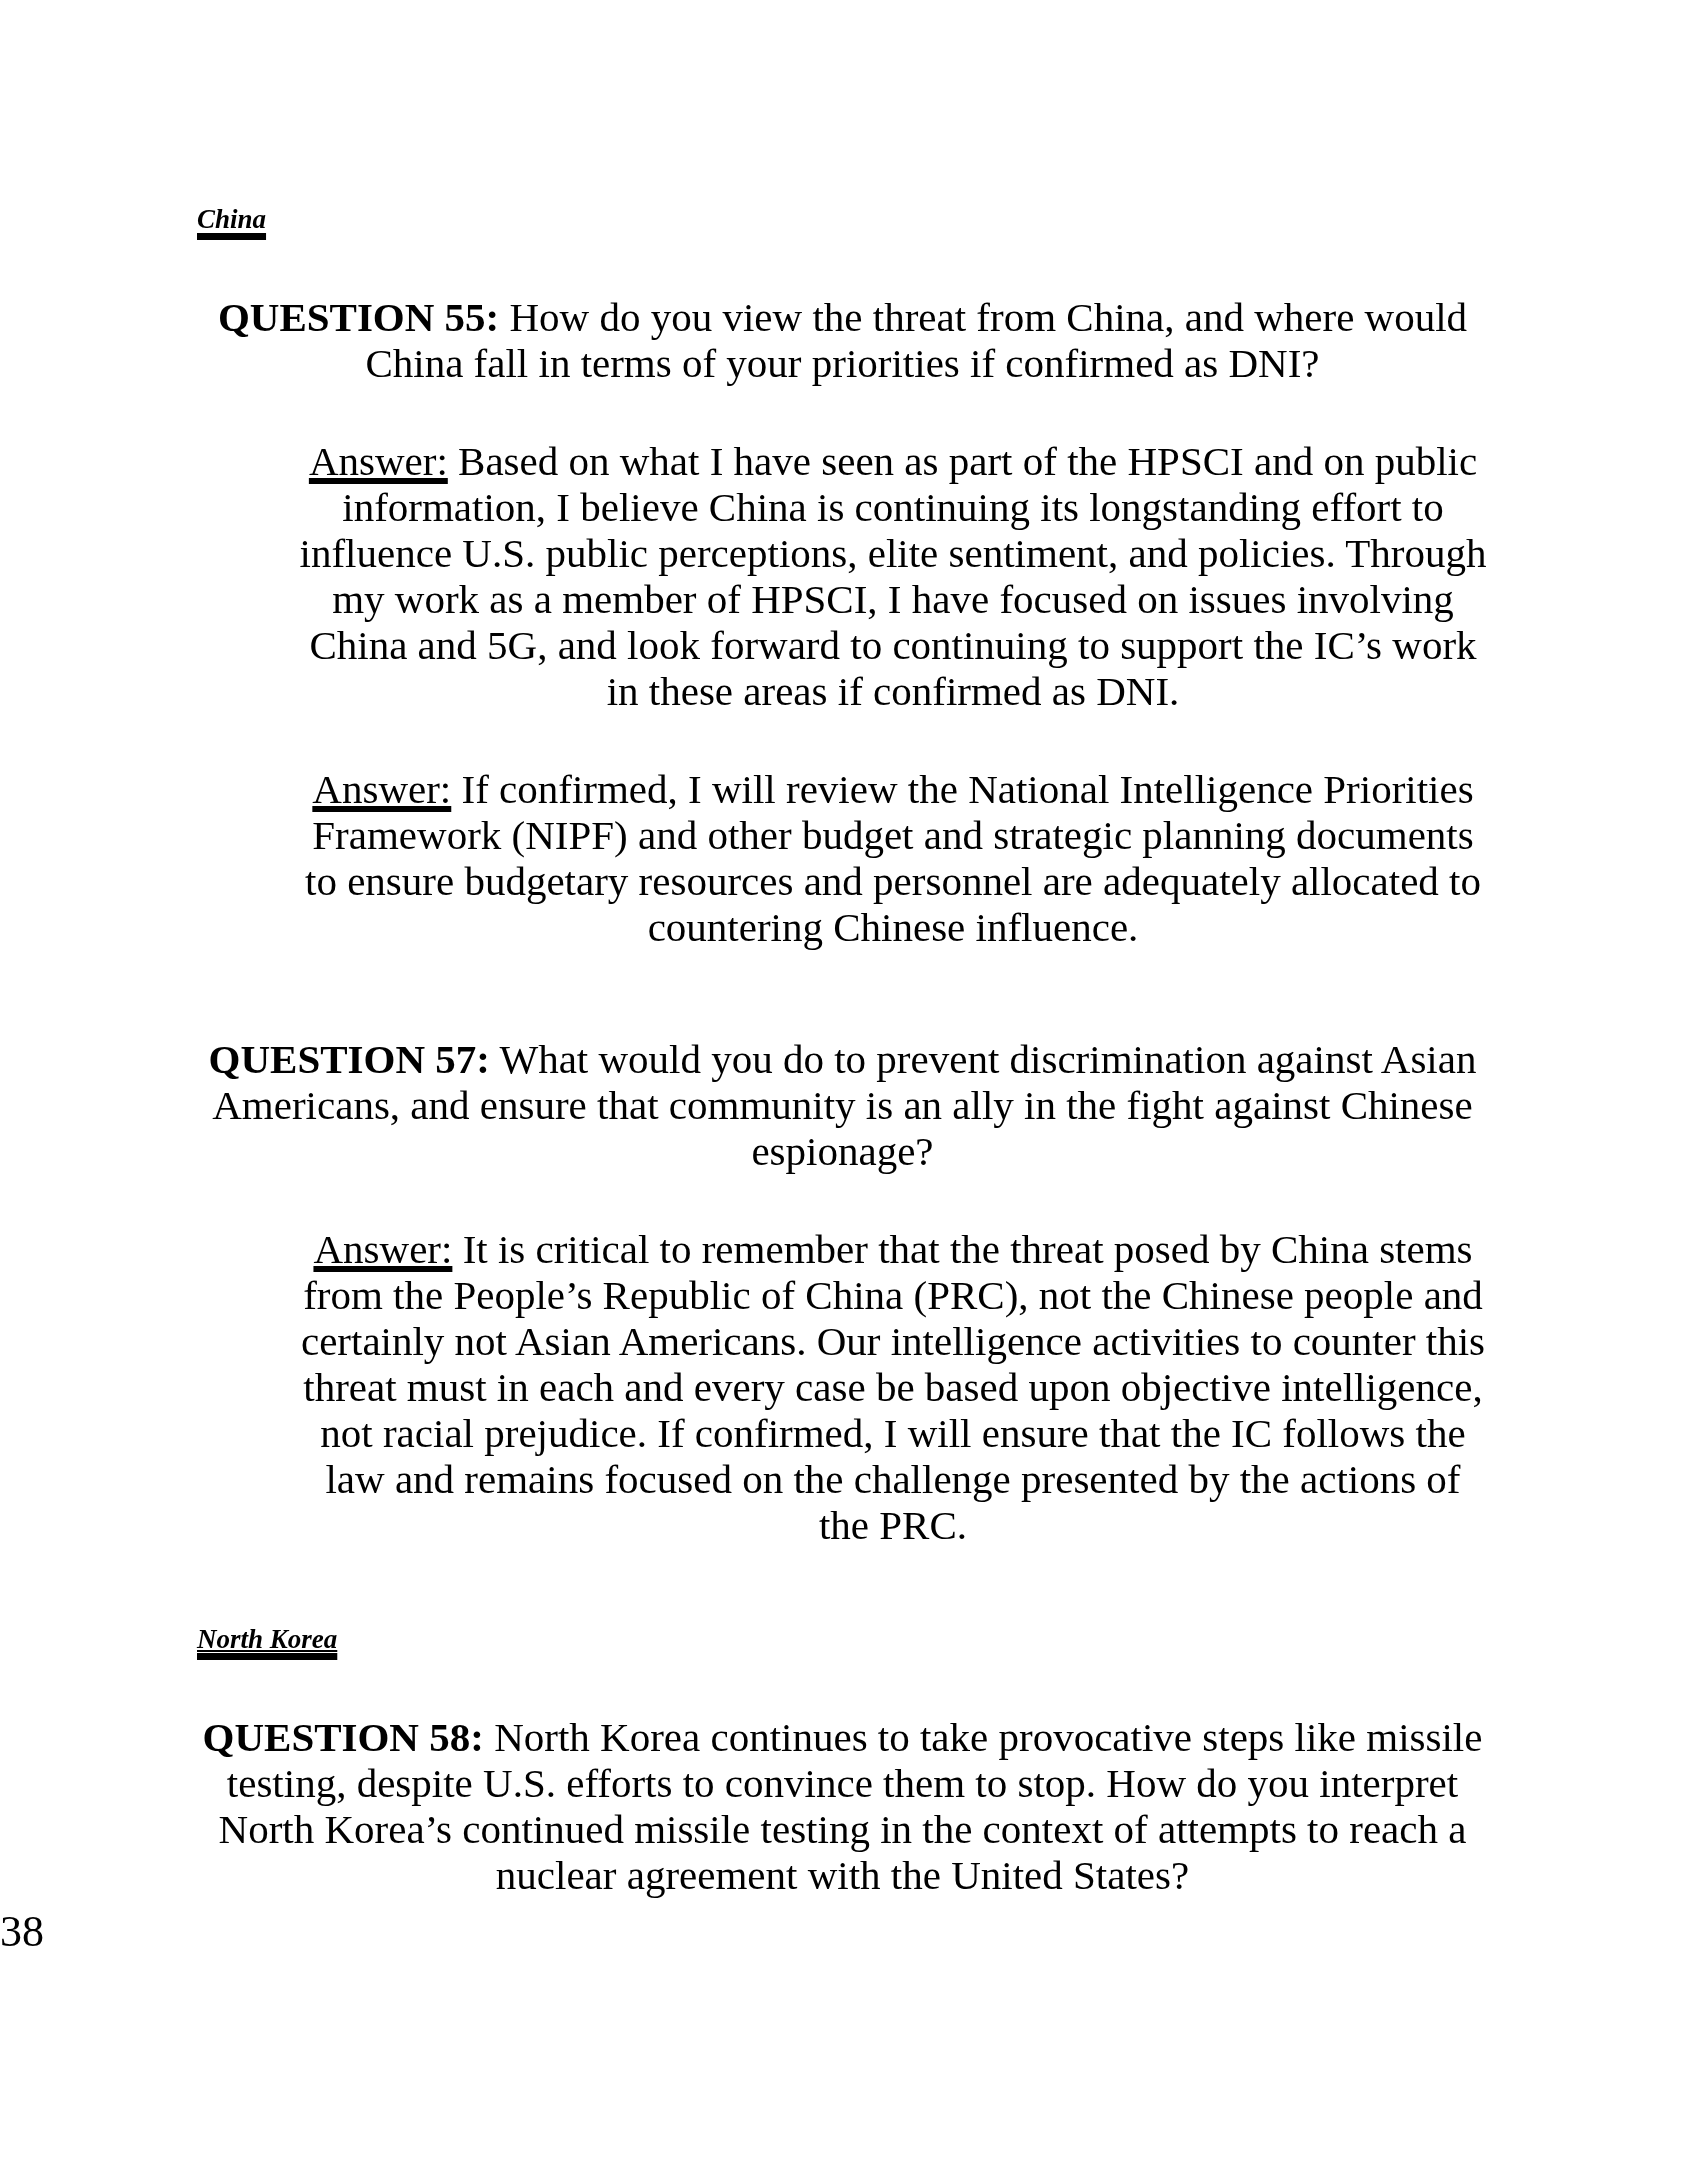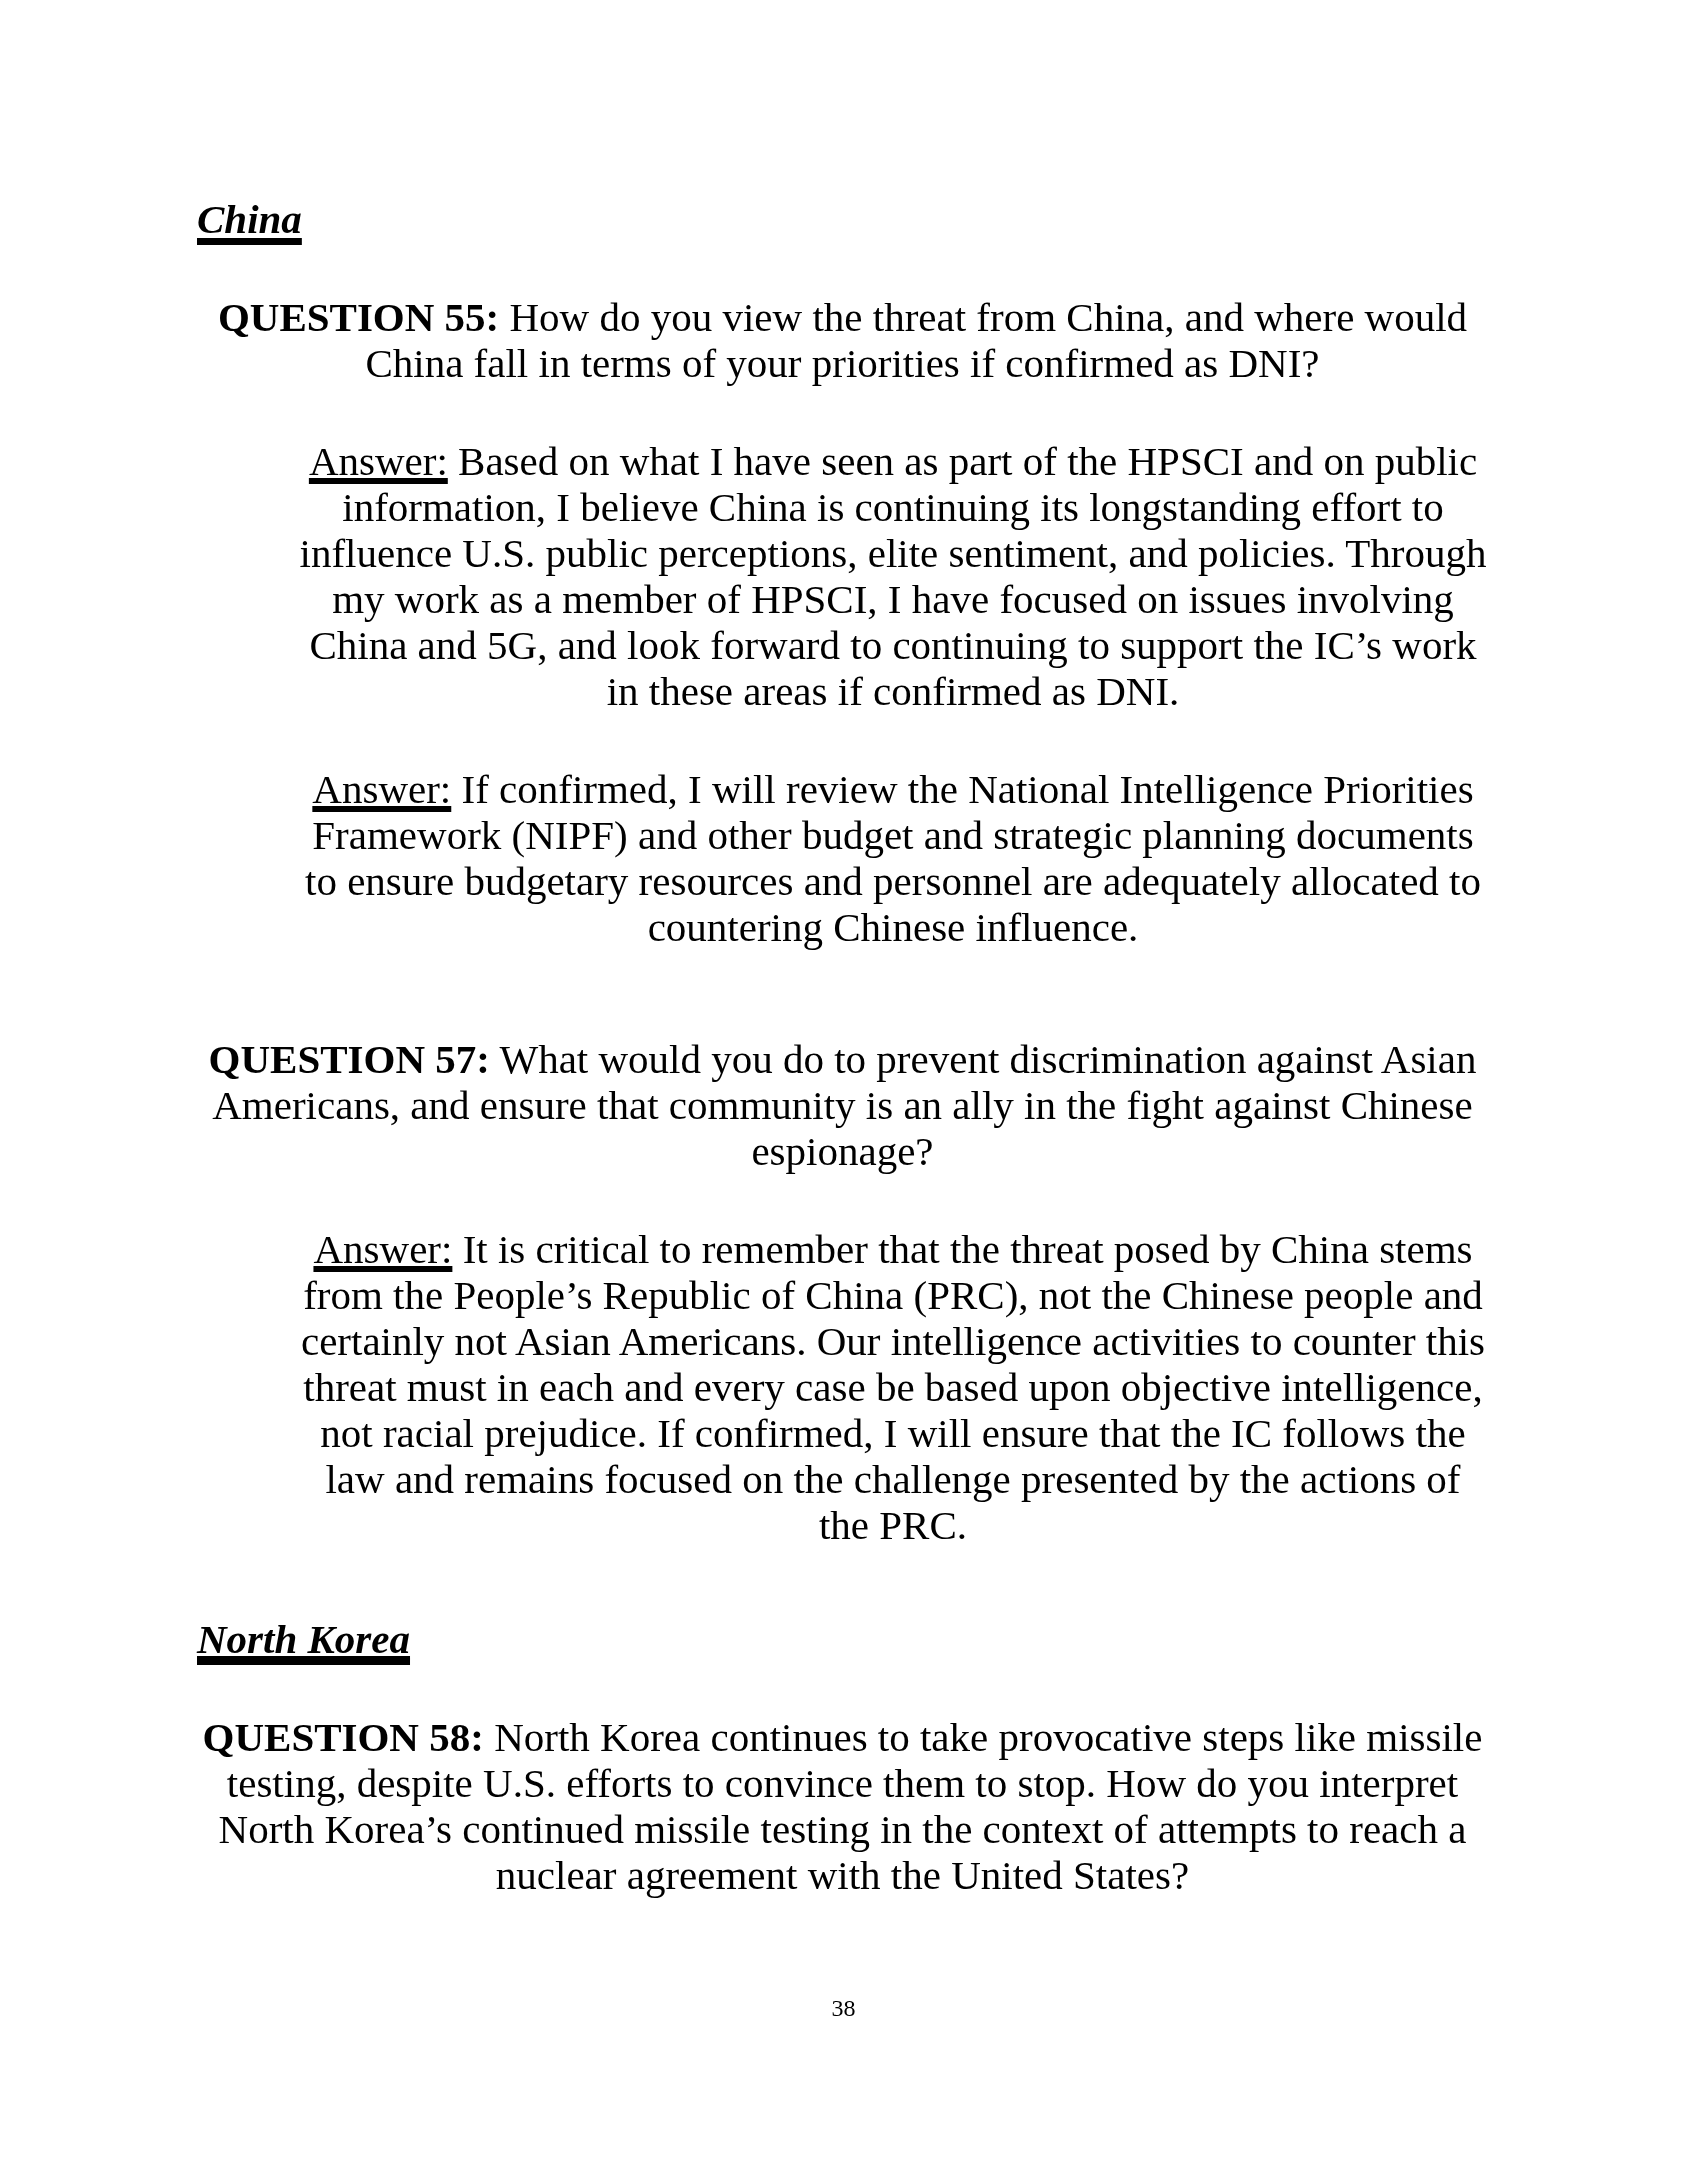--- a/index.html
+++ b/index.html
@@ -19,21 +19,21 @@
     overflow: hidden;
   }
   .content {
     position: absolute;
     top: 196px;
     left: 197px;
     width: 1291px;
   }
   h2.heading {
     margin: 0;
-    font-size: 41px;
+    font-size: 27px;
     line-height: 46px;
     font-weight: bold;
     font-style: italic;
   }
   h2.heading .hl {
     text-decoration: underline;
     text-decoration-thickness: 6.6px;
     text-underline-offset: 4.6px;
   }
   h2.heading.later {
@@ -49,25 +49,25 @@
   }
   .q-label { font-weight: bold; }
   .a-label {
     font-weight: normal;
     text-decoration: underline;
     text-decoration-thickness: 6px;
     text-underline-offset: 3.3px;
   }
   .footer {
     position: absolute;
-    top: 1988px;
+    top: 1911px;
     left: 0;
     width: 100%;
-    text-align: center;
-    font-size: 24px;
+    text-align: left;
+    font-size: 44px;
     line-height: 41px;
   }
 </style>
 </head>
 <body>
 
 <div class="page">
   <main class="content">
 
     <h2 class="heading"><span class="hl">China</span></h2>

